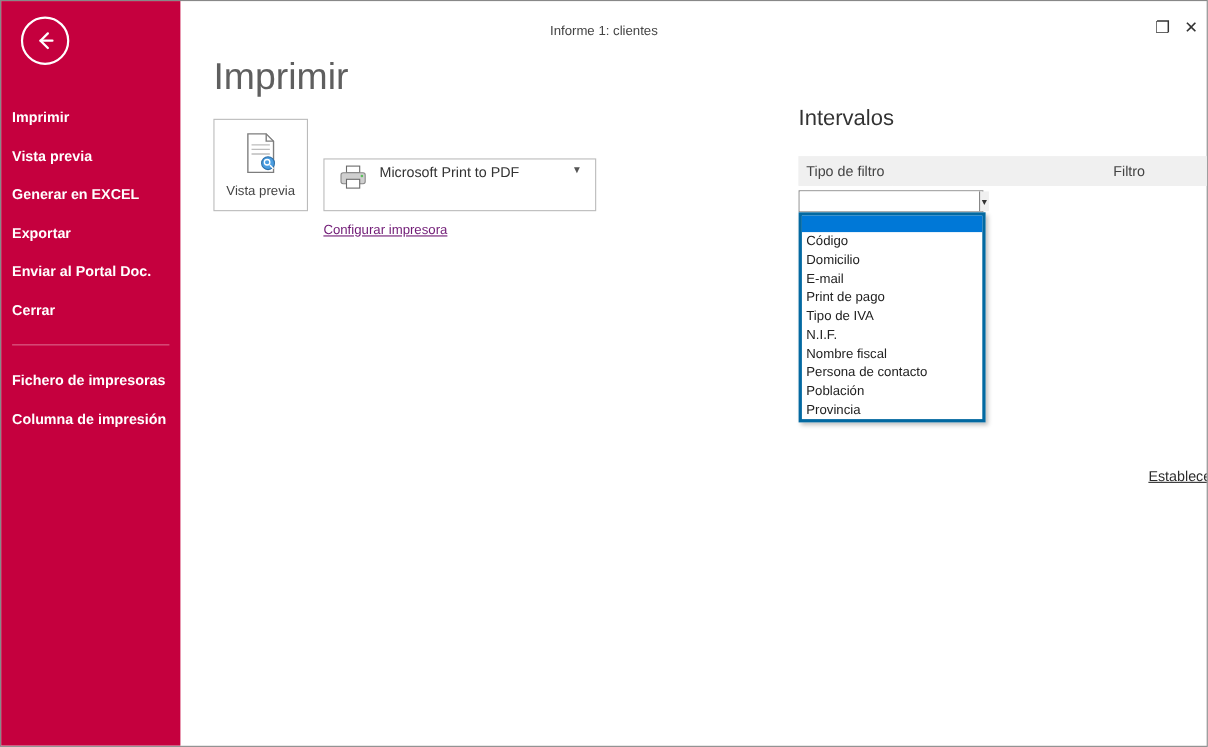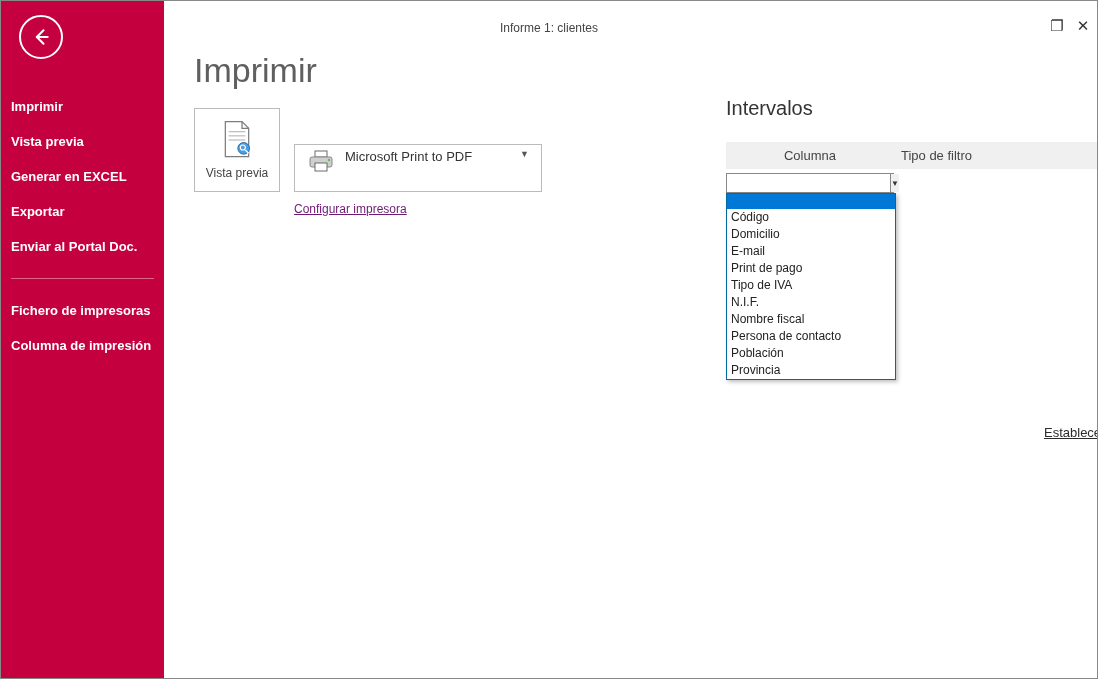--- a/index.html
+++ b/index.html
@@ -176,21 +176,21 @@
       justify-content: center;
       background: #f0f0f0;
       cursor: pointer;
       font-size: 8px;
     }
     .dropdown {
       position: absolute;
       top: 19px;
       left: -1px;
       width: 170px;
-      border: 1px solid #0369a1;
+      border: 3px solid #0369a1;
       background: #fff;
       box-shadow: 2px 2px 4px rgba(0,0,0,0.25);
       z-index: 50;
     }
     .dropdown-item {
       padding: 1px 4px;
       font-size: 12px;
       cursor: pointer;
       color: #222;
       line-height: 15px;
@@ -226,20 +226,21 @@
     <svg viewBox="0 0 24 24">
       <path d="M15 4 L7 12 L15 20" stroke="#fff" stroke-width="2.5" fill="none" stroke-linecap="round" stroke-linejoin="round"></path>
       <path d="M7 12 L20 12" stroke="#fff" stroke-width="2.5" fill="none" stroke-linecap="round"></path>
     </svg>
   </div>
   <div class="menu-item">Imprimir</div>
   <div class="menu-item">Vista previa</div>
   <div class="menu-item">Generar en EXCEL</div>
   <div class="menu-item">Exportar</div>
   <div class="menu-item">Enviar al Portal Doc.</div>
+  <div class="menu-item">Cerrar</div>
   <div class="menu-sep"></div>
   <div class="menu-item">Fichero de impresoras</div>
   <div class="menu-item">Columna de impresión</div>
 </div>
 
 <div class="content">
   <div class="h-title">Imprimir</div>
 
   <div class="print-row">
     <div class="preview-btn">
@@ -268,21 +269,20 @@
         <span class="arrow">▼</span>
       </div>
       <div class="configure-link">Configurar impresora</div>
     </div>
   </div>
 
   <div class="intervals">
     <h2>Intervalos</h2>
 
     <div class="grid-header">
-      <div class="col-col">Columna</div>
       <div class="col-tipo">Tipo de filtro</div>
       <div class="col-filtro">Filtro</div>
     </div>
 
     <div class="combo-wrap">
       <input class="combo-input" type="text" value="" style="">
       <div class="combo-btn">
         <span>▼</span>
       </div>
       <div class="dropdown">

